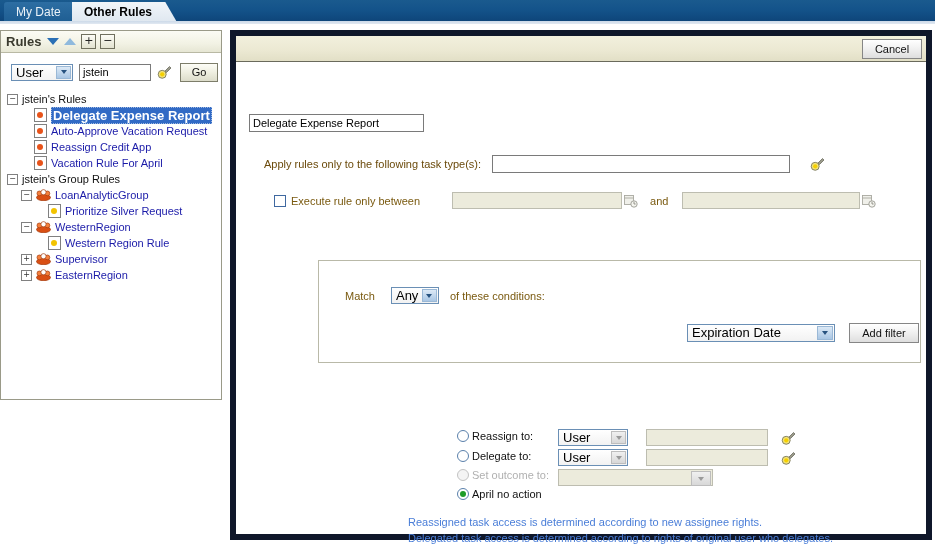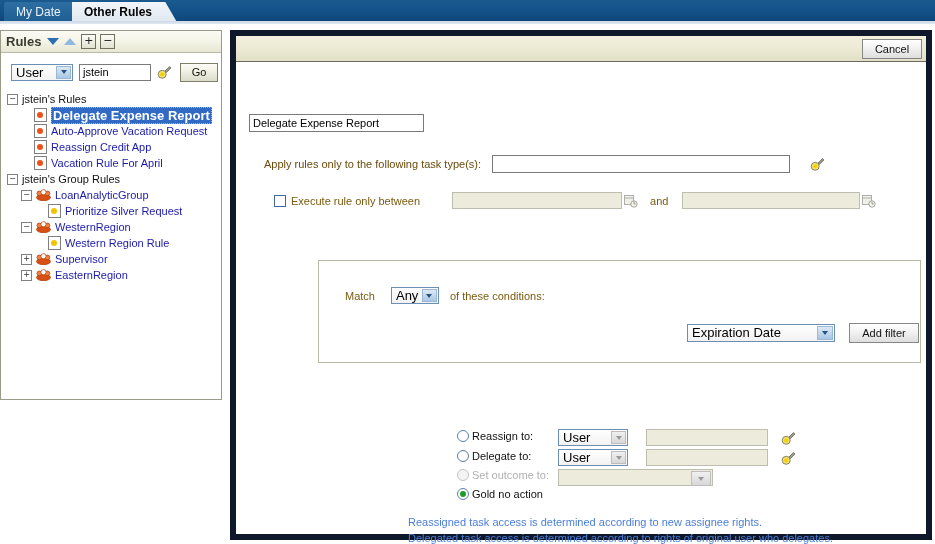--- a/index.html
+++ b/index.html
@@ -587,21 +587,21 @@
     </div>
     <div class="row" style="left:322px; top:407px;">
       <span class="sel disabled" style="width:155px;height:17px;background:#ecebdc;border-color:#bdbdb0;">
         <span></span>
         <span class="arrowbox" style="width:20px;height:15px;"></span>
       </span>
     </div>
 
     <div class="row" style="left:221px; top:426px;">
       <span class="radio on"></span>
-      <span class="rlabel">Gold no action</span>
+      <span class="rlabel">April no action</span>
     </div>
 
     <div class="helptext">
       <div>Reassigned task access is determined according to new assignee rights.</div>
       <div>Delegated task access is determined according to rights of original user who delegates.</div>
       <div>'Take no action' is used to create exception rules that override a more generic rule.</div>
     </div>
 
   </div>
 </div>

